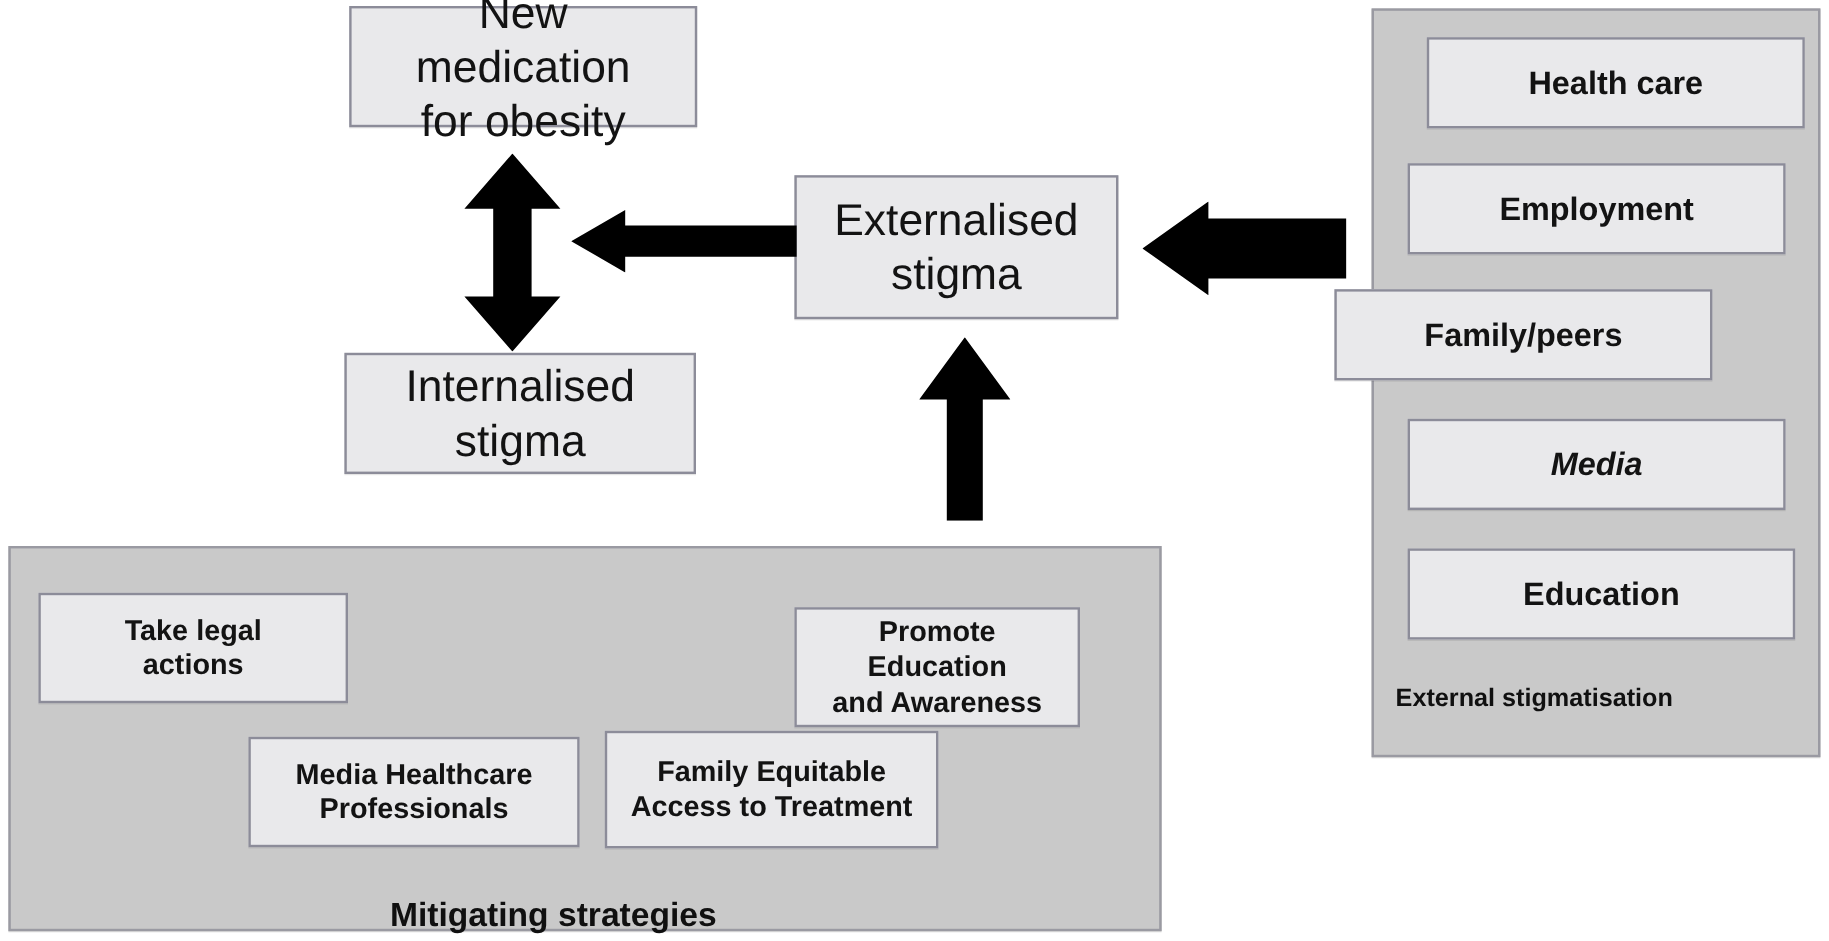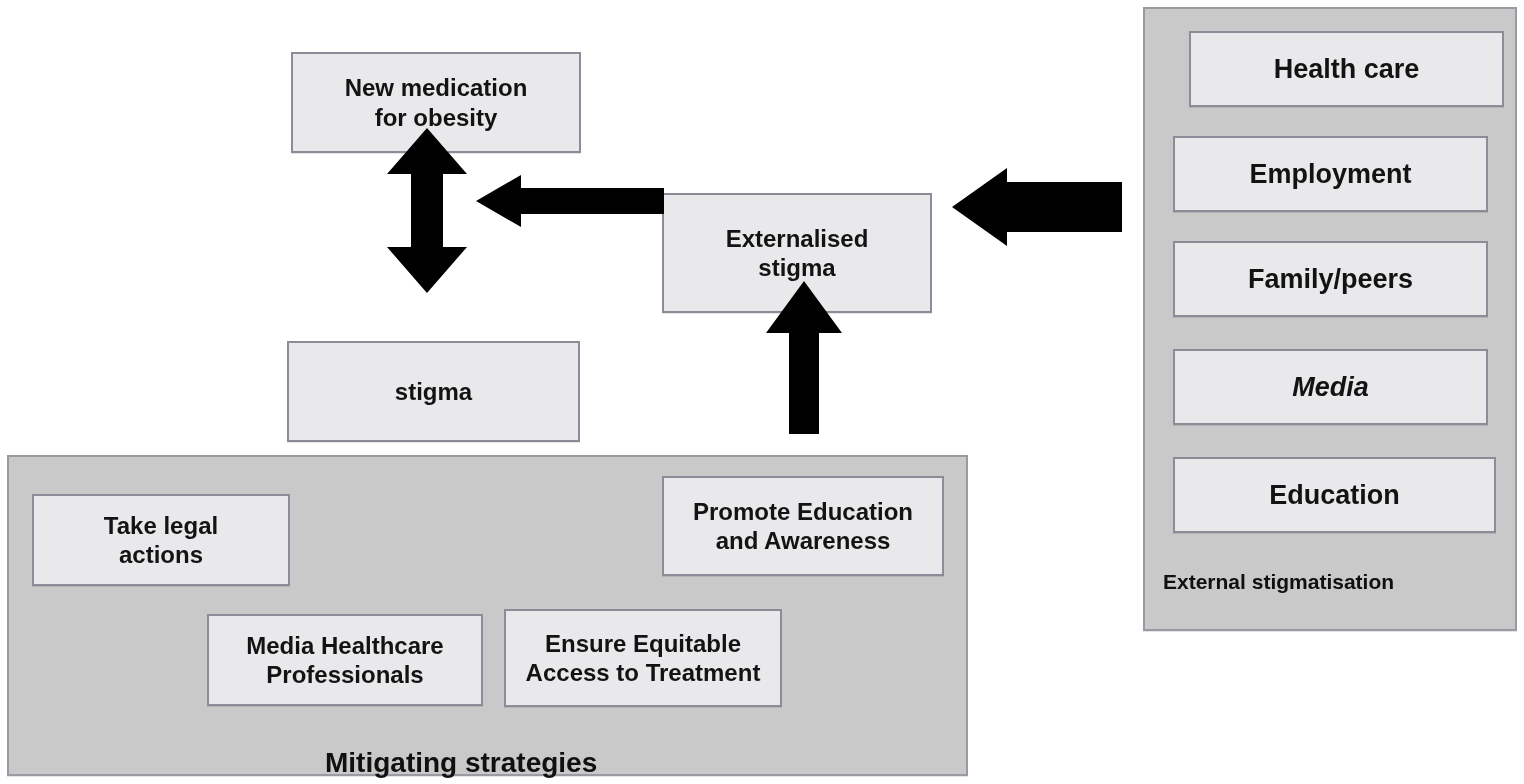--- a/index.html
+++ b/index.html
@@ -27,23 +27,22 @@
     justify-content: center;
     text-align: center;
     color: #131313;
     line-height: 1.22;
     box-shadow: 0 1px 0 rgba(0,0,0,0.10);
   }
   .node span { display: block; padding: 0 6px; }
 
   
   .node.plain {
-    font-weight: 700;
-    font-size: 24px;
-    margin-top: 47px;
+    font-weight: 400;
+    font-size: 37px;
   }
   
   .node.bold {
     font-weight: 700;
     font-size: 27px;
   }
   .node.bold.small {
     font-size: 24px;
   }
 
@@ -73,20 +72,21 @@
 
   <div class="node plain" style="left:291px; top:5px; width:290px; height:101px;">
     <span>
       <span>New medication</span>
       <span>for obesity</span>
     </span>
   </div>
 
   <div class="node plain" style="left:287px; top:294px; width:293px; height:101px;">
     <span>
+      <span>Internalised</span>
       <span>stigma</span>
     </span>
   </div>
 
   <div class="node plain" style="left:662px; top:146px; width:270px; height:120px;">
     <span>
       <span>Externalised</span>
       <span>stigma</span>
     </span>
   </div>
@@ -117,21 +117,21 @@
 
   <div class="panel" style="left:1143px; top:7px; width:374px; height:624px;">
   </div>
 
   <div class="node bold" style="left:1173px; top:31px; width:315px; height:76px;margin-left:16px;">
     <span>Health care</span>
   </div>
   <div class="node bold" style="left:1173px; top:136px; width:315px; height:76px;">
     <span>Employment</span>
   </div>
-  <div class="node bold" style="left:1173px; top:241px; width:315px; height:76px;">
+  <div class="node bold" style="left:1112px; top:241px; width:315px; height:76px;">
     <span>Family/peers</span>
   </div>
   <div class="node bold" style="left:1173px; top:349px; width:315px; height:76px;font-style:italic;">
     <span>Media</span>
   </div>
   <div class="node bold" style="left:1173px; top:457px; width:323px; height:76px;text-align:right;">
     <span>Education</span>
   </div>
 
   <div class="panel-caption" style="left:1163px; top:570px; font-size:21px;">External stigmatisation</div>
@@ -139,36 +139,36 @@
   <div class="panel" style="left:7px; top:455px; width:961px; height:321px;">
   </div>
 
   <div class="node bold small" style="left:32px; top:494px; width:258px; height:92px;">
     <span>
       <span>Take legal</span>
       <span>actions</span>
     </span>
   </div>
 
-  <div class="node bold small" style="left:662px; top:476px; width:282px; height:100px;">
+  <div class="node bold small" style="left:662px; top:506px; width:238px; height:100px;">
     <span>
       <span>Promote Education</span>
       <span>and Awareness</span>
     </span>
   </div>
 
   <div class="node bold small" style="left:207px; top:614px; width:276px; height:92px;">
     <span>
       <span>Media Healthcare</span>
       <span>Professionals</span>
     </span>
   </div>
 
   <div class="node bold small" style="left:504px; top:609px; width:278px; height:98px;">
     <span>
-      <span>Ensure Equitable</span>
+      <span>Family Equitable</span>
       <span>Access to Treatment</span>
     </span>
   </div>
 
   <div class="panel-caption" style="left:325px; top:723px; font-size:28px;margin-top:24px;">Mitigating strategies</div>
 
 </div>
 
 </body></html>

